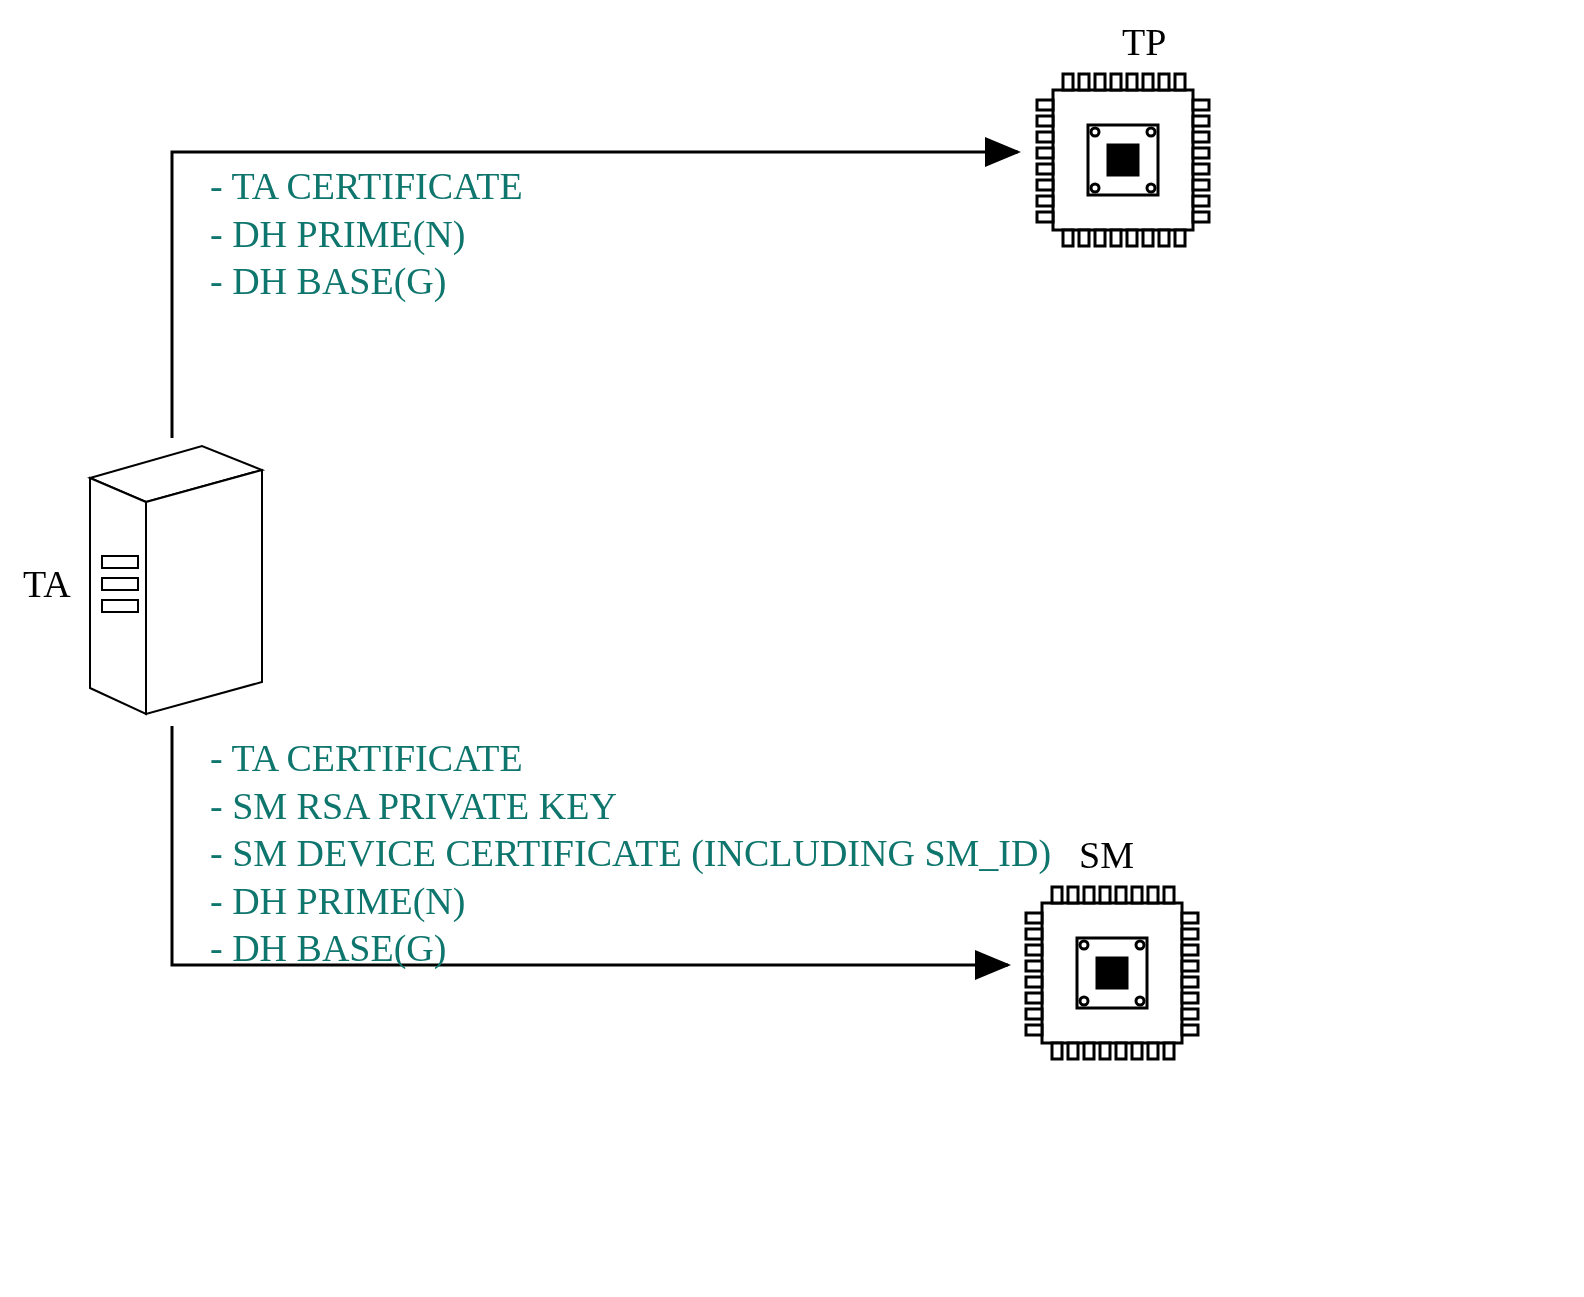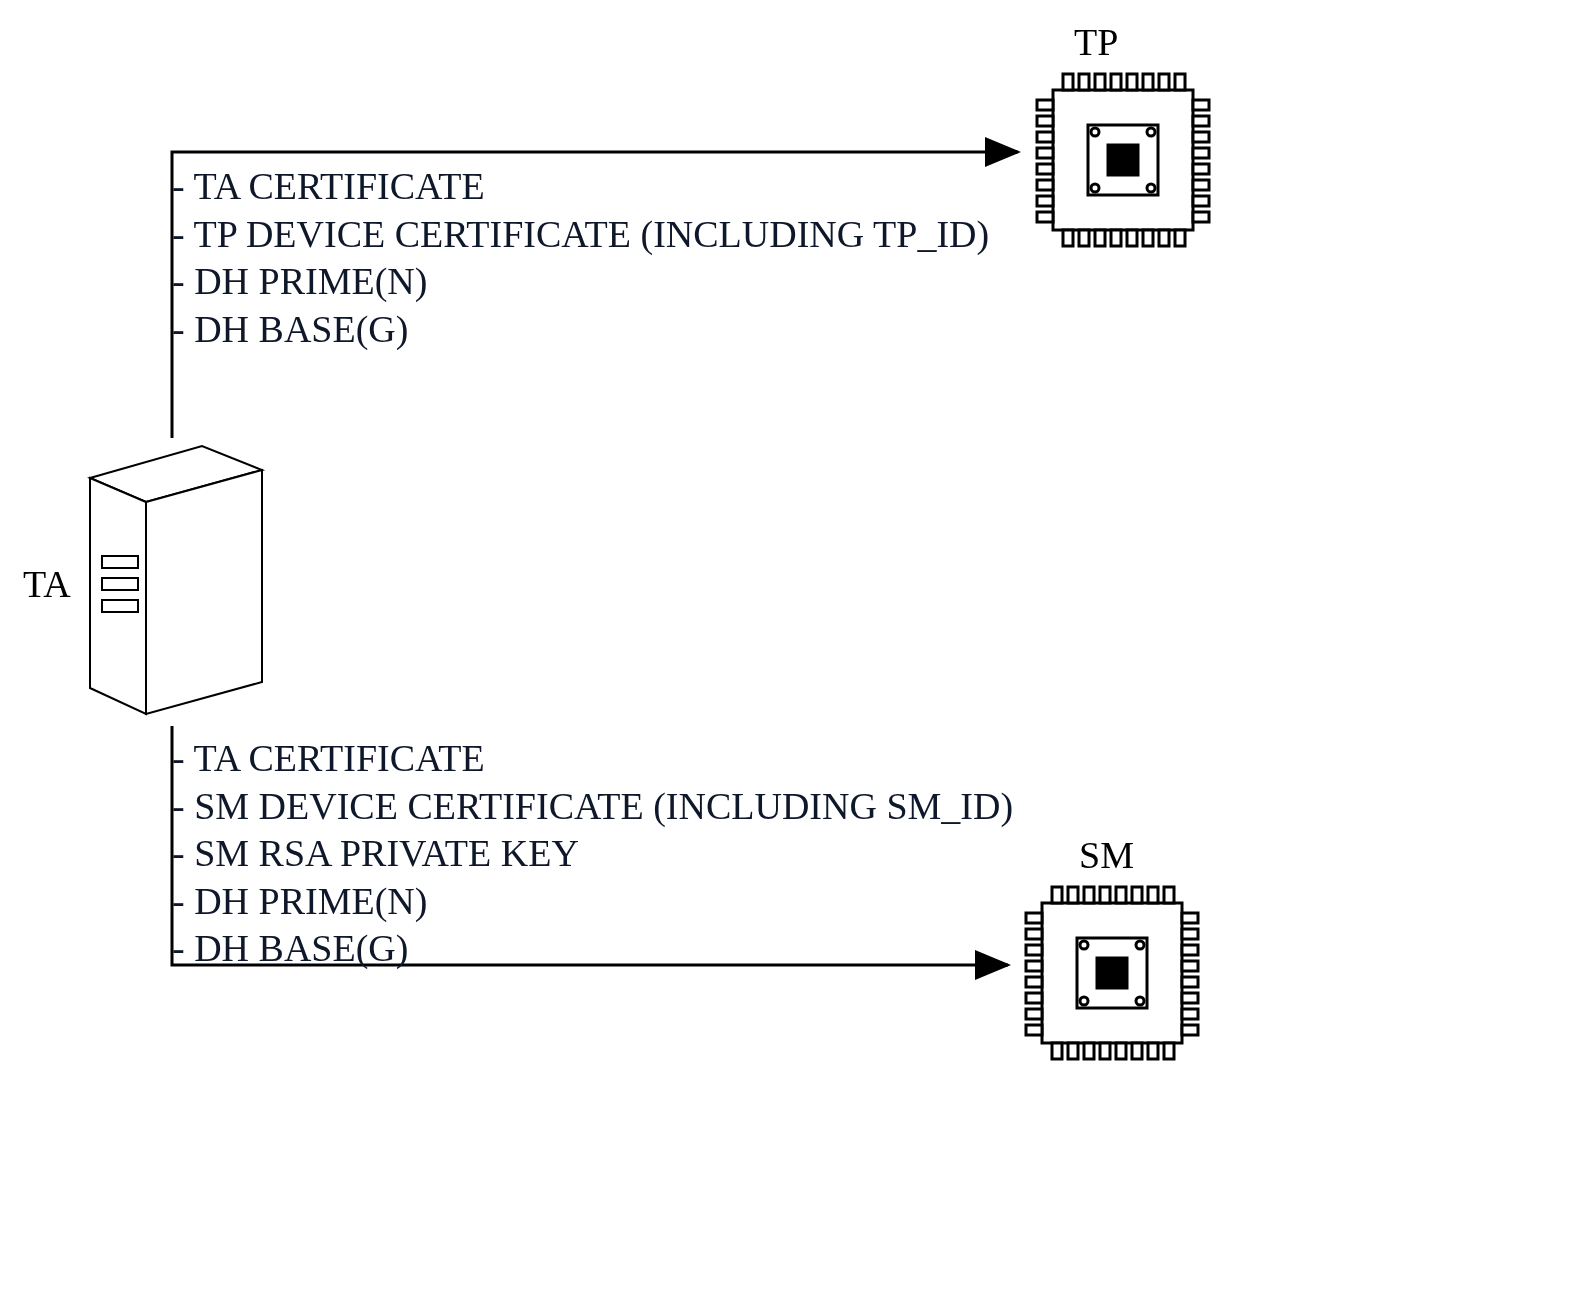--- a/index.html
+++ b/index.html
@@ -14,34 +14,35 @@
   }
   .label {
     position: absolute;
     font-size: 38px;
     color: #000;
     white-space: pre;
   }
   .text-block {
     position: absolute;
     font-size: 38px;
-    color: #0f172a;
+    color: #0f766e;
     line-height: 1.25;
+    padding-left: 38px;
   }
   .text-block div { white-space: pre; }
   svg.cpu-chip {
     position: absolute;
   }
 </style>
 </head>
 <body>
 
 <div class="label" style="left:23px; top:562px;">TA</div>
 
-<div class="label" style="left:1074px; top:20px;">TP</div>
+<div class="label" style="left:1122px; top:20px;">TP</div>
 
 <div class="label" style="left:1079px; top:833px;">SM</div>
 
 <svg style="position:absolute; left:82px; top:438px;" width="190" height="290" viewBox="0 0 190 290">
   <g fill="#fff" stroke="#000" stroke-width="2">
 
     <polygon points="8,40 120,8 180,32 64,64"></polygon>
 
     <polygon points="8,40 64,64 64,276 8,250"></polygon>
 
@@ -153,24 +154,23 @@
     </marker>
   </defs>
 
   <polyline points="172,438 172,152 1018,152" fill="none" stroke="#000" stroke-width="3" marker-end="url(#arrowhead)"></polyline>
 
   <polyline points="172,726 172,965 1008,965" fill="none" stroke="#000" stroke-width="3" marker-end="url(#arrowhead)"></polyline>
 </svg>
 
 <div class="text-block" style="left:172px; top:163px;">
   <div>- TA CERTIFICATE</div>
-  <div>- TP DEVICE CERTIFICATE (INCLUDING TP_ID)</div>
   <div>- DH PRIME(N)</div>
   <div>- DH BASE(G)</div>
 </div>
 
 <div class="text-block" style="left:172px; top:735px;">
   <div>- TA CERTIFICATE</div>
+  <div>- SM RSA PRIVATE KEY</div>
   <div>- SM DEVICE CERTIFICATE (INCLUDING SM_ID)</div>
-  <div>- SM RSA PRIVATE KEY</div>
   <div>- DH PRIME(N)</div>
   <div>- DH BASE(G)</div>
 </div>
 
 </body></html>

